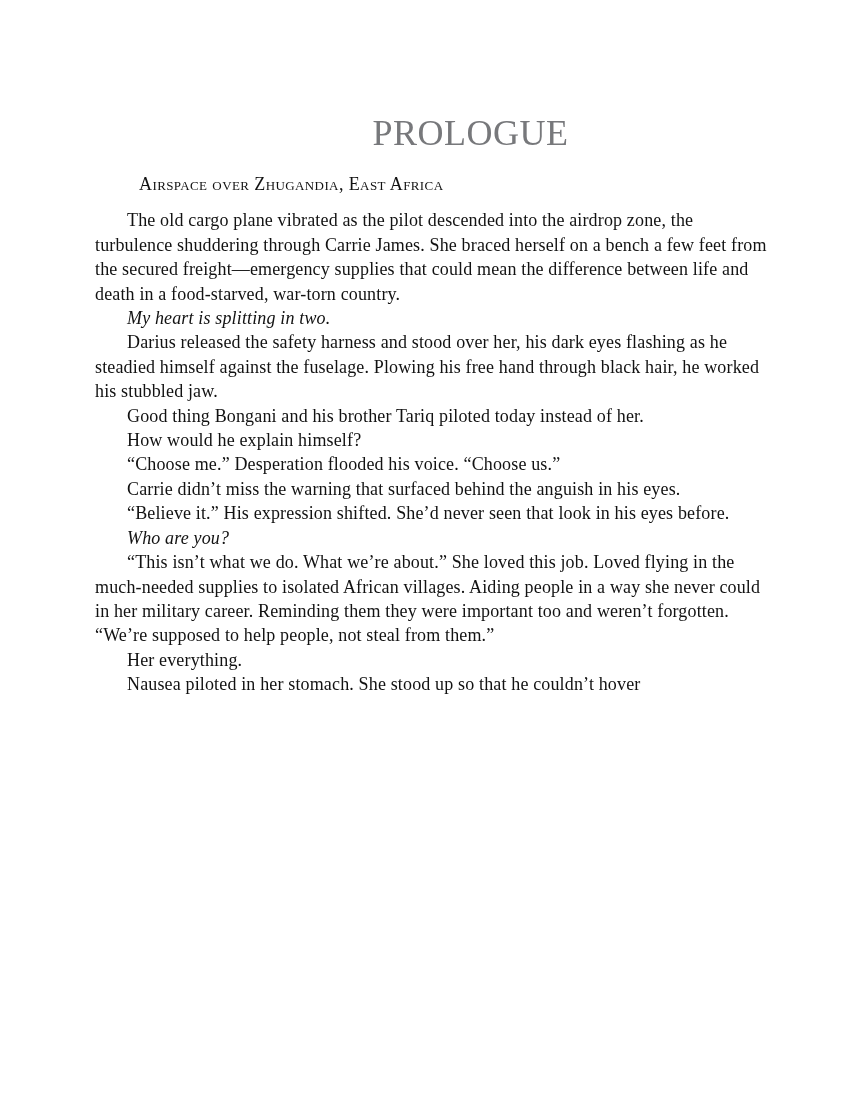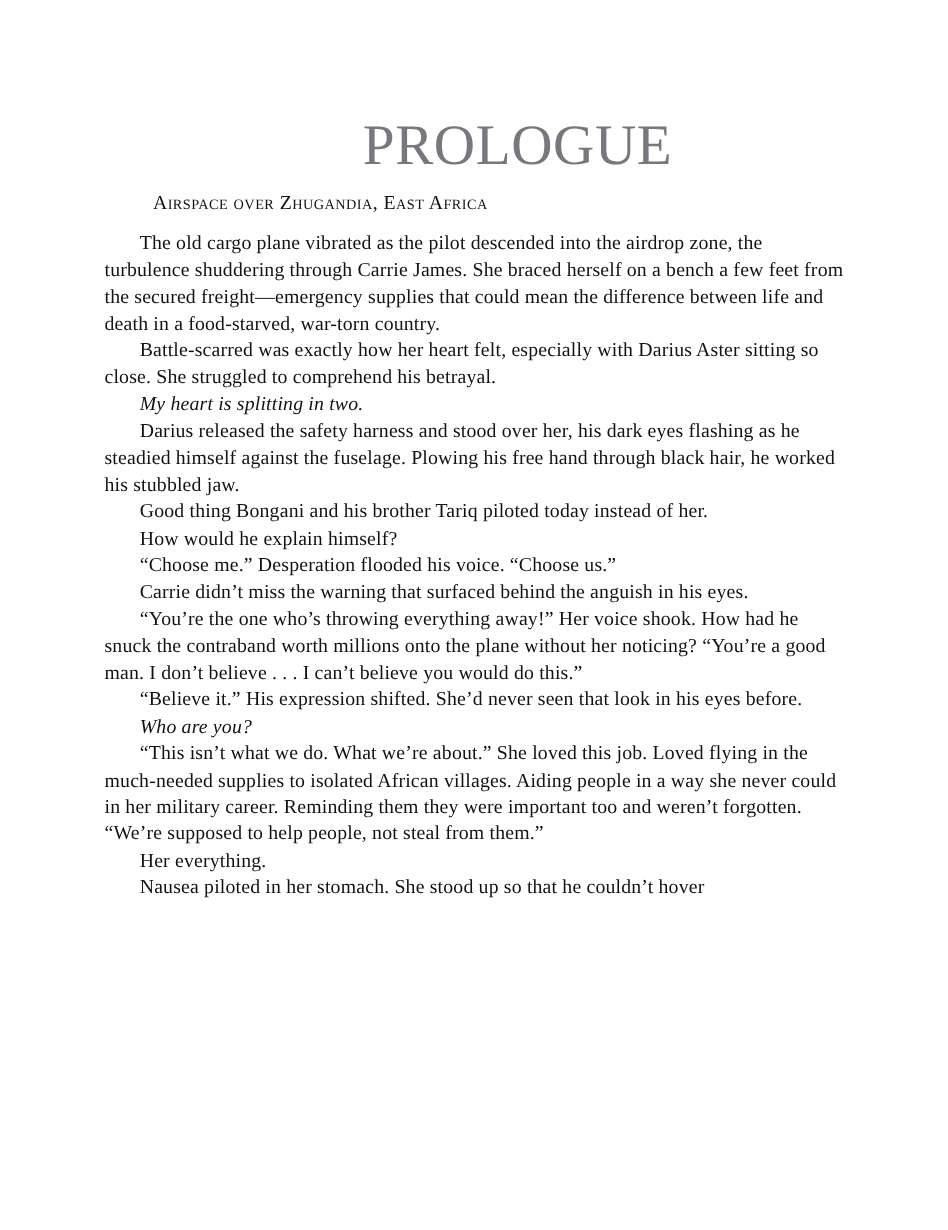--- a/index.html
+++ b/index.html
@@ -10,21 +10,21 @@
     background: #ffffff;
     box-sizing: border-box;
     padding: 106px 94px 0 95px;
     font-family: "Liberation Serif", serif;
     color: #121212;
     overflow: hidden;
   }
   .title {
     font-family: "Liberation Serif", serif;
     font-weight: 400;
-    font-size: 52px;
+    font-size: 36px;
     line-height: 54px;
     letter-spacing: 0.5px;
     color: #77787b;
     text-align: center;
     margin: 0;
     transform: translateX(39px);
   }
   .scene {
     margin: 12px;
     font-size: 18px;
@@ -43,27 +43,25 @@
   .body-text p.italic { font-style: italic; }
 </style>
 </head>
 <body>
 
 <main class="page" style="color: rgb(18, 18, 18); background: rgb(255, 255, 255);">
   <h1 class="title" style="color: rgb(119, 120, 123);">PROLOGUE</h1>
   <p class="scene">Airspace over Zhugandia, East Africa</p>
   <div class="body-text">
       <p>The old cargo plane vibrated as the pilot descended into the airdrop zone, the turbulence shuddering through Carrie James. She braced herself on a bench a few feet from the secured freight—emergency supplies that could mean the difference between life and death in a food-starved, war-torn country.</p>
-      <p>Battle-scarred was exactly how her heart felt, especially with Darius Aster sitting so close. She struggled to comprehend his betrayal.</p>
       <p class="italic">My heart is splitting in two.</p>
       <p>Darius released the safety harness and stood over her, his dark eyes flashing as he steadied himself against the fuselage. Plowing his free hand through black hair, he worked his stubbled jaw.</p>
       <p>Good thing Bongani and his brother Tariq piloted today instead of her.</p>
       <p>How would he explain himself?</p>
       <p>“Choose me.” Desperation flooded his voice. “Choose us.”</p>
       <p>Carrie didn’t miss the warning that surfaced behind the anguish in his eyes.</p>
-      <p>“You’re the one who’s throwing everything away!” Her voice shook. How had he snuck the contraband worth millions onto the plane without her noticing? “You’re a good man. I don’t believe . . . I can’t believe you would do this.”</p>
       <p>“Believe it.” His expression shifted. She’d never seen that look in his eyes before.</p>
       <p class="italic">Who are you?</p>
       <p>“This isn’t what we do. What we’re about.” She loved this job. Loved flying in the much-needed supplies to isolated African villages. Aiding people in a way she never could in her military career. Reminding them they were important too and weren’t forgotten. “We’re supposed to help people, not steal from them.”</p>
       <p>Her everything.</p>
       <p>Nausea piloted in her stomach. She stood up so that he couldn’t hover</p>
     </div>
 </main>
 
 </body></html>

